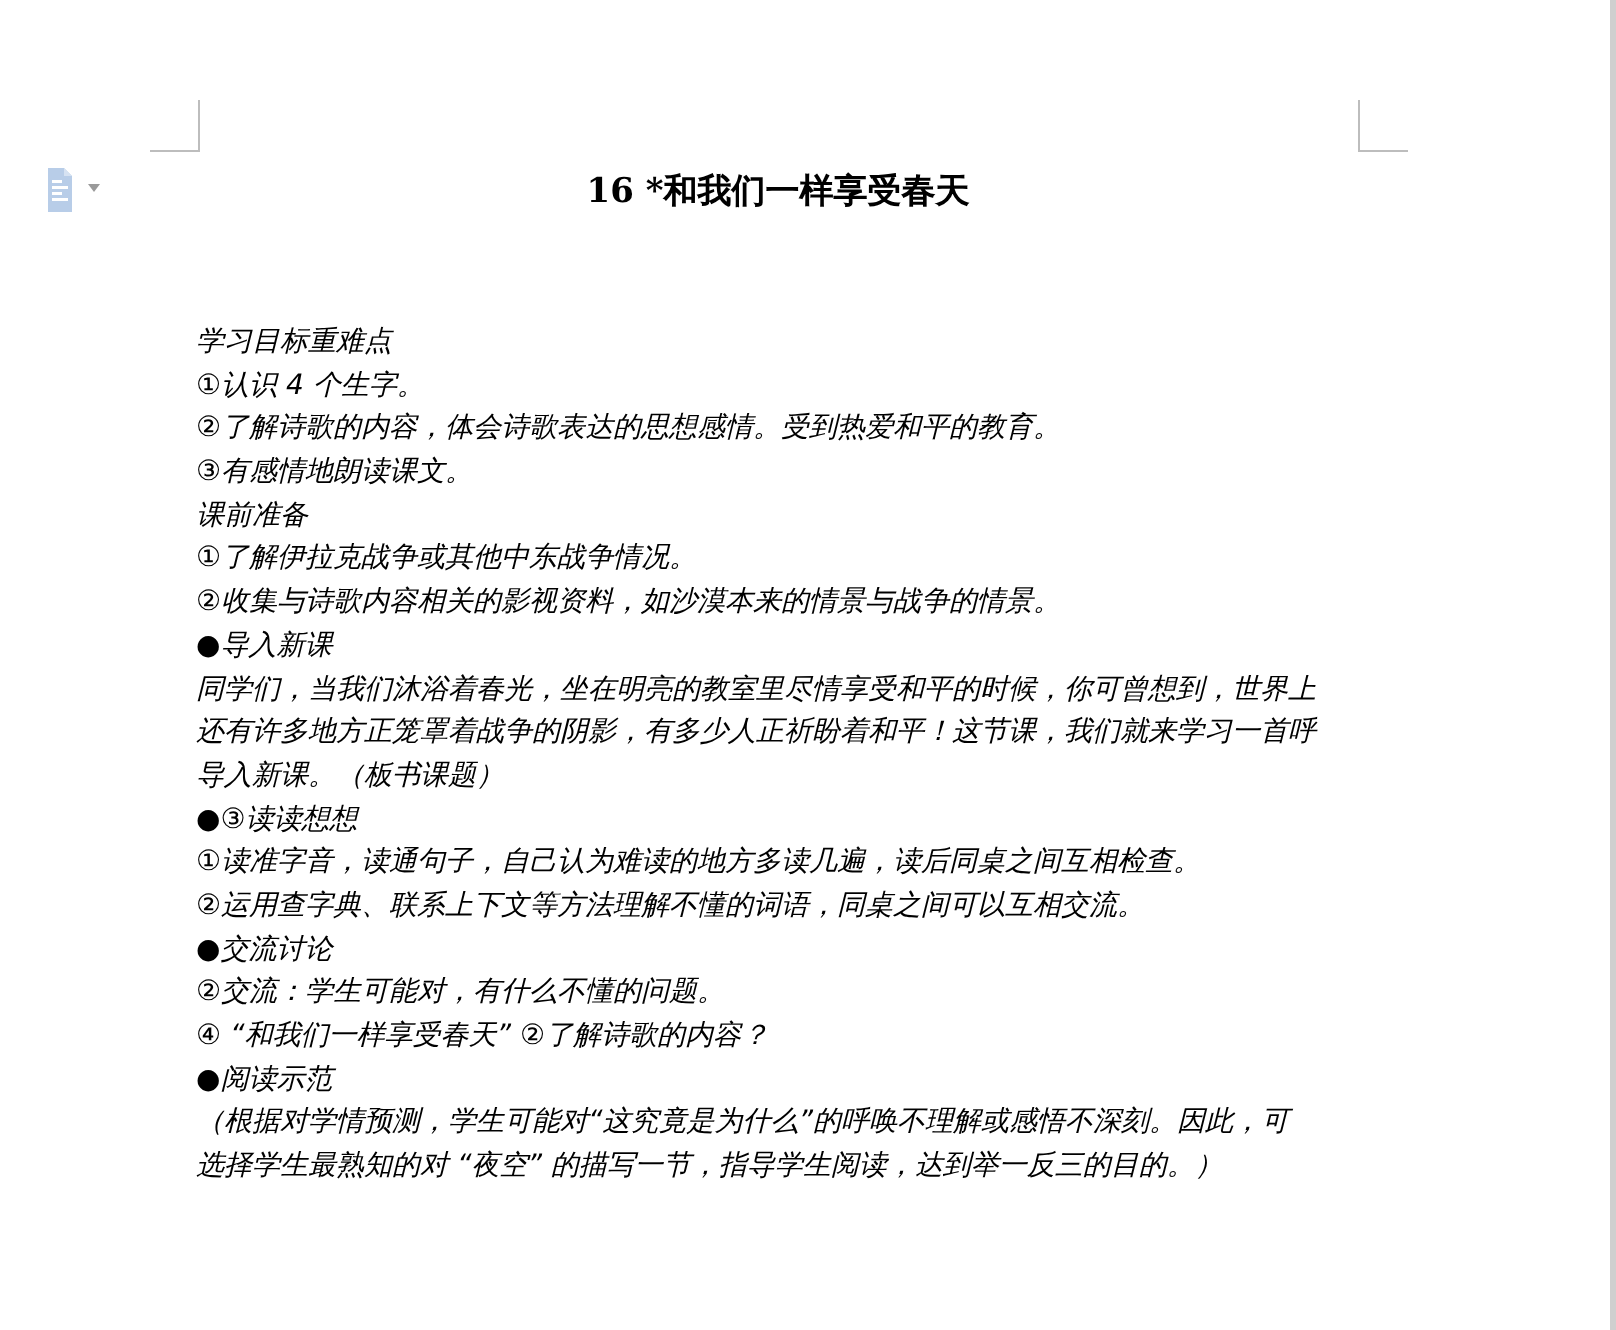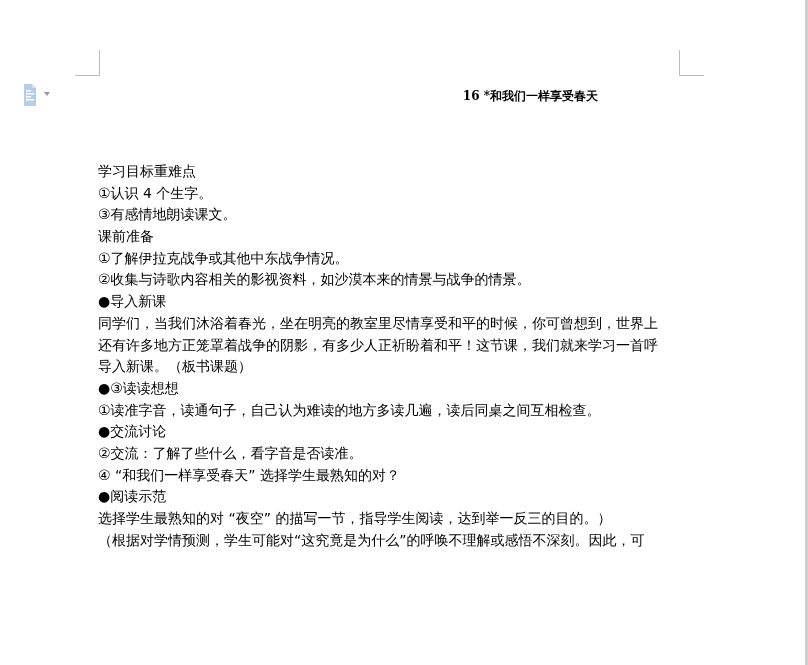--- a/index.html
+++ b/index.html
@@ -69,38 +69,39 @@
     height: 0;
     border-left: 3px solid transparent;
     border-right: 3px solid transparent;
     border-top: 4px solid #9a9a9a;
   }
   .title {
     position: absolute;
     left: 180px;
     top: 85px;
     width: 418px;
-    text-align: right;
+    text-align: center;
     font-family: "DejaVu Serif", "Liberation Serif", serif;
     font-weight: bold;
-    font-size: 12px;
+    font-size: 17px;
     line-height: 22px;
     letter-spacing: 0px;
   }
   .body {
     position: absolute;
     left: 98px;
     top: 161px;
     width: 590px;
     font-size: 14px;
     line-height: 21.7px;
   }
   .line {
     white-space: nowrap;
     height: 21.7px;
+    font-style: italic;
   }
 </style>
 </head>
 <body>
 
 <div class="page">
 
   <div class="corner-mark left"></div>
   <div class="corner-mark right"></div>
 
@@ -114,37 +115,39 @@
       <rect x="2" y="15" width="8" height="1.5" fill="#ffffff"></rect>
     </svg>
     <span class="caret"></span>
   </div>
 
   <div class="title">16 *和我们一样享受春天</div>
 
   <div class="body">
     <div class="line">学习目标重难点</div>
     <div class="line">①认识 4 个生字。</div>
+    <div class="line">②了解诗歌的内容，体会诗歌表达的思想感情。受到热爱和平的教育。</div>
     <div class="line">③有感情地朗读课文。</div>
 
     <div class="line">课前准备</div>
     <div class="line">①了解伊拉克战争或其他中东战争情况。</div>
     <div class="line">②收集与诗歌内容相关的影视资料，如沙漠本来的情景与战争的情景。</div>
 
     <div class="line">●导入新课</div>
     <div class="line">同学们，当我们沐浴着春光，坐在明亮的教室里尽情享受和平的时候，你可曾想到，世界上</div>
     <div class="line">还有许多地方正笼罩着战争的阴影，有多少人正祈盼着和平！这节课，我们就来学习一首呼</div>
     <div class="line">导入新课。（板书课题）</div>
 
     <div class="line">●③读读想想</div>
     <div class="line">①读准字音，读通句子，自己认为难读的地方多读几遍，读后同桌之间互相检查。</div>
+    <div class="line">②运用查字典、联系上下文等方法理解不懂的词语，同桌之间可以互相交流。</div>
 
     <div class="line">●交流讨论</div>
-    <div class="line">②交流：了解了些什么，看字音是否读准。</div>
-    <div class="line">④ “和我们一样享受春天” 选择学生最熟知的对？</div>
+    <div class="line">②交流：学生可能对，有什么不懂的问题。</div>
+    <div class="line">④ “和我们一样享受春天” ②了解诗歌的内容？</div>
 
     <div class="line">●阅读示范</div>
+    <div class="line">（根据对学情预测，学生可能对“这究竟是为什么”的呼唤不理解或感悟不深刻。因此，可</div>
     <div class="line">选择学生最熟知的对 “夜空” 的描写一节，指导学生阅读，达到举一反三的目的。）</div>
-    <div class="line">（根据对学情预测，学生可能对“这究竟是为什么”的呼唤不理解或感悟不深刻。因此，可</div>
   </div>
 </div>
 
 <div class="right-border"></div>
 
 </body></html>

